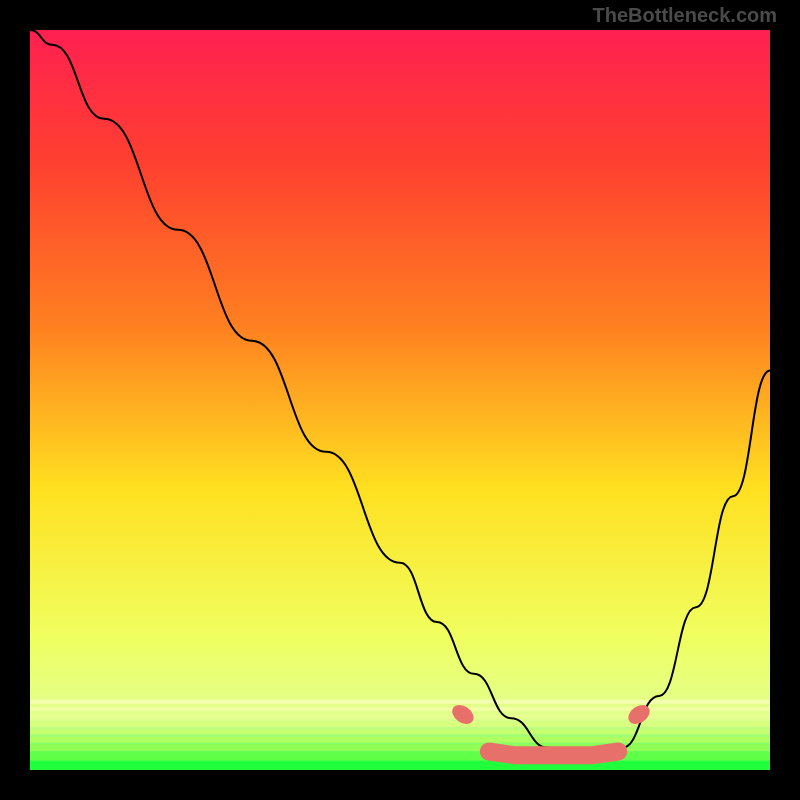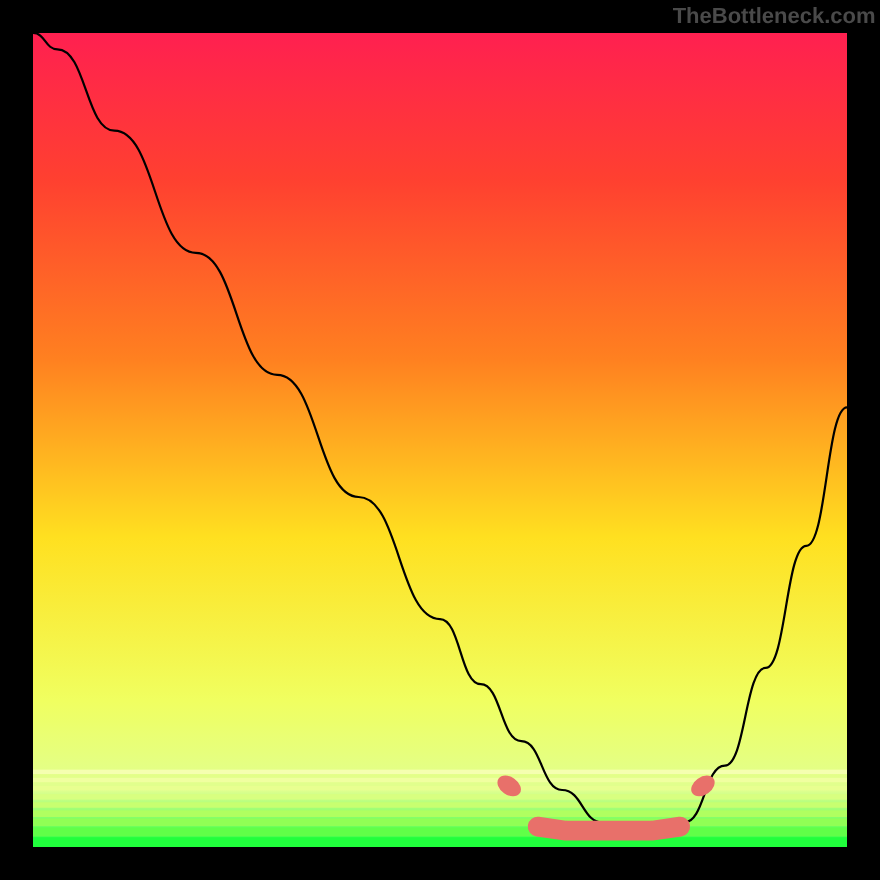--- a/index.html
+++ b/index.html
@@ -6,21 +6,21 @@
   html, body { width: 800px; height: 800px; background: #000; overflow: hidden; }
   .container {
     width: 800px;
     height: 800px;
     background: #000;
     position: relative;
   }
   .watermark {
     position: absolute;
     top: 4px;
-    right: 4px;
+    right: 23px;
     color: #4a4a4a;
     font-family: Arial, Helvetica, sans-serif;
     font-size: 20px;
     font-weight: bold;
     z-index: 10;
   }
   .plot-area {
     position: absolute;
     left: 30px;
     top: 30px;

